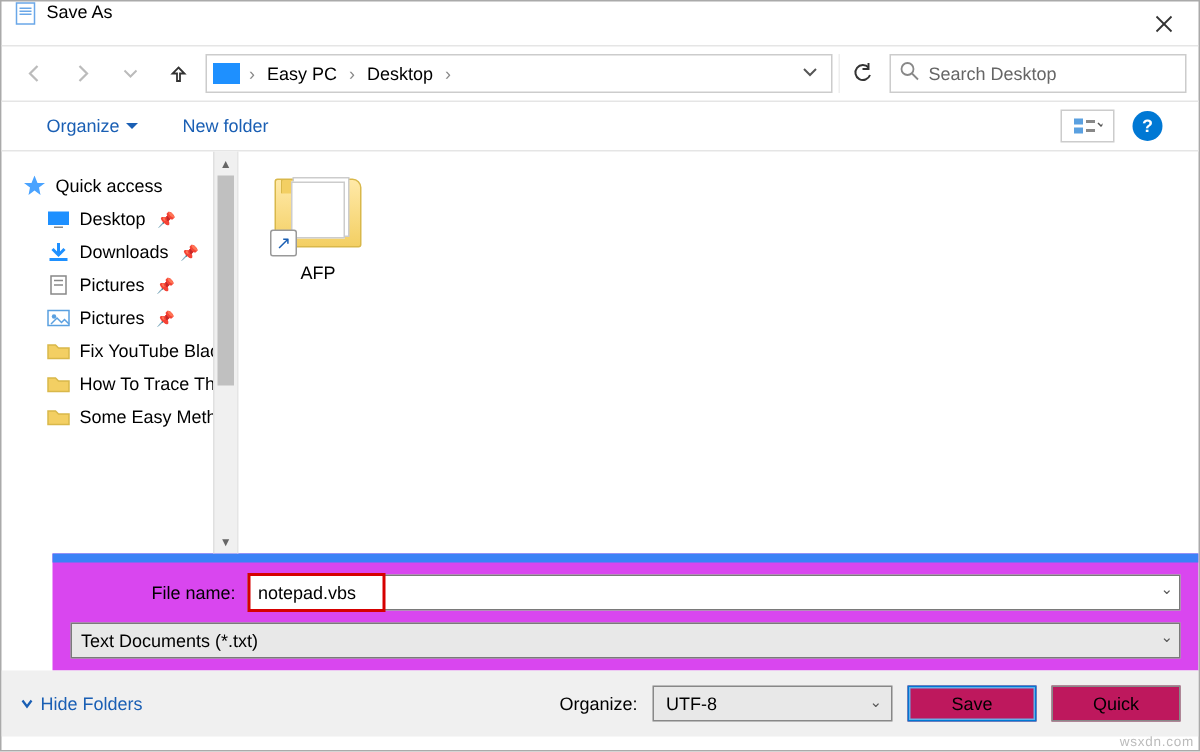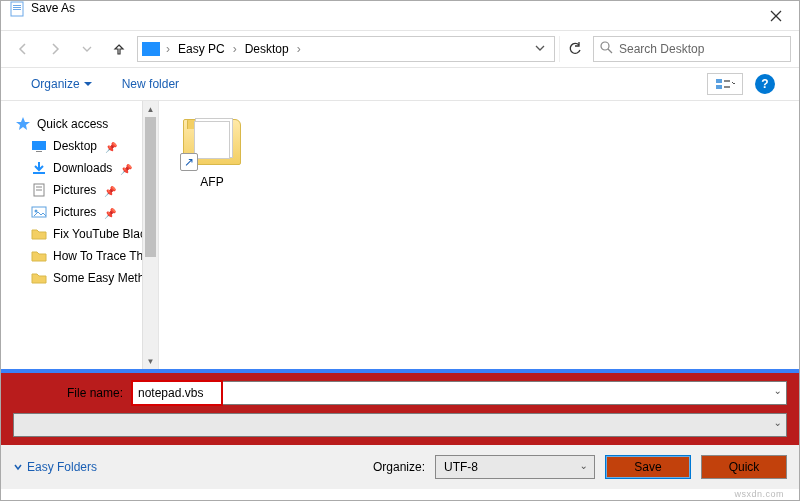--- a/index.html
+++ b/index.html
@@ -36,36 +36,36 @@
 .pin { color:#999; font-size:10px; margin-left:2px;}
 .ic.star svg, .ic svg { display:block; }
 .content { flex:1; padding:12px 18px; }
 .folder { width:70px; text-align:center; }
 .folder .thumb { width:64px; height:56px; position:relative; margin:0 auto;}
 .folder .fold { width:58px; height:46px; background:linear-gradient(#ffe9a8,#f3cf63); border-radius:2px 6px 2px 2px; position:absolute; left:3px; top:6px; border:1px solid #d9b84a;}
 .folder .tab { width:22px; height:10px; background:#f3cf63; border:1px solid #d9b84a; border-bottom:none; position:absolute; left:3px; top:-1px; border-radius:2px 2px 0 0;}
 .folder .pages { position:absolute; left:14px; top:8px; width:36px; height:38px; background:#fff; border:1px solid #ccc; box-shadow:2px -2px 0 #fff, 2px -2px 0 1px #ccc;}
 .folder .short { position:absolute; left:0; bottom:-2px; width:18px; height:18px; background:#fff; border:1px solid #999; border-radius:2px; display:flex; align-items:center; justify-content:center; color:#1a5fb4; font-size:12px;}
 .folder .name { margin-top:6px; }
-.bottom { border-top:4px solid #3b82f6; background:#b91c1c; padding:8px 12px 6px 12px;}
+.bottom { border-top:6px solid #3b82f6; background:#d946ef; padding:8px 12px 6px 12px;margin-left:34px;}
 .row { display:flex; align-items:center; margin-bottom:8px; }
 .row .lbl { width:118px; text-align:right; padding-right:8px; }
 .row .field { flex:1; }
 .combo, .textin { width:100%; height:24px; border:1px solid #7a7a7a; background:#fff; padding:0 10px 0 6px; position:relative; display:flex; align-items:center;}
 .combo .arrow, .textin .arrow { position:absolute; right:4px; top:3px; color:#555; font-size:10px;}
 .combo.grey { background:#e8e8e8; }
 .highlight { position:absolute; border:2px solid #d60000; left:-1px; top:-2px; height:26px; width:92px; pointer-events:none;}
 .footer { display:flex; align-items:center; padding:10px 12px; gap:10px; background:#f0f0f0;}
 .footer .enc-lbl { margin-left:auto;}
 .footer .enc { width:160px; height:24px; border:1px solid #888; background:#e8e8e8; padding:0 22px 0 8px; position:relative; display:flex; align-items:center;}
 .footer .enc .arrow { position:absolute; right:6px; top:4px; color:#555; font-size:10px;}
-.footer .btn { width:86px; height:24px; border:1px solid #888; background:#c2410c; display:flex; align-items:center; justify-content:center;}
+.footer .btn { width:86px; height:24px; border:1px solid #888; background:#be185d; display:flex; align-items:center; justify-content:center;}
 .footer .btn.primary { border:1px solid #0078d4; box-shadow: inset 0 0 0 1px #66aee8;}
 .hide { color:#1a5fb4; display:flex; align-items:center; gap:4px;}
-.watermark { position:absolute; right:16px; bottom:2px; font-size:9px; color:#bbb; letter-spacing:0.5px;}
+.watermark { position:absolute; right:4px; bottom:2px; font-size:9px; color:#bbb; letter-spacing:0.5px;}
 </style>
 </head>
 <body>
 
 <div class="titlebar">
   <span class="icon">
     <svg width="16" height="16">
         <rect x="2" y="1" width="12" height="14" fill="#fff" stroke="#6aa7e8"></rect>
         <rect x="4" y="4" width="8" height="1" fill="#6aa7e8"></rect>
         <rect x="4" y="6" width="8" height="1" fill="#6aa7e8"></rect>
@@ -259,32 +259,33 @@
       <div class="textin">
         <span>notepad.vbs</span>
         <span class="arrow">⌄</span>
         <div class="highlight"></div>
       </div>
     </div>
   </div>
   <div class="row" style="margin-bottom:2px">
     <div class="field">
       <div class="combo grey">
+        <span>Text Documents (*.txt)</span>
         <span class="arrow">⌄</span>
       </div>
     </div>
   </div>
 </div>
 
 <div class="footer">
   <div class="hide">
     <svg width="10" height="10">
         <path d="M2 3 L5 7 L8 3" fill="none" stroke="#1a5fb4" stroke-width="1.5"></path>
       </svg>
-    <span>Easy Folders</span>
+    <span>Hide Folders</span>
   </div>
   <div class="enc-lbl">Organize:</div>
   <div class="enc">
     <span>UTF-8</span>
     <span class="arrow">⌄</span>
   </div>
   <div class="btn primary">
       <span>Save</span>
     </div>
   <div class="btn">

